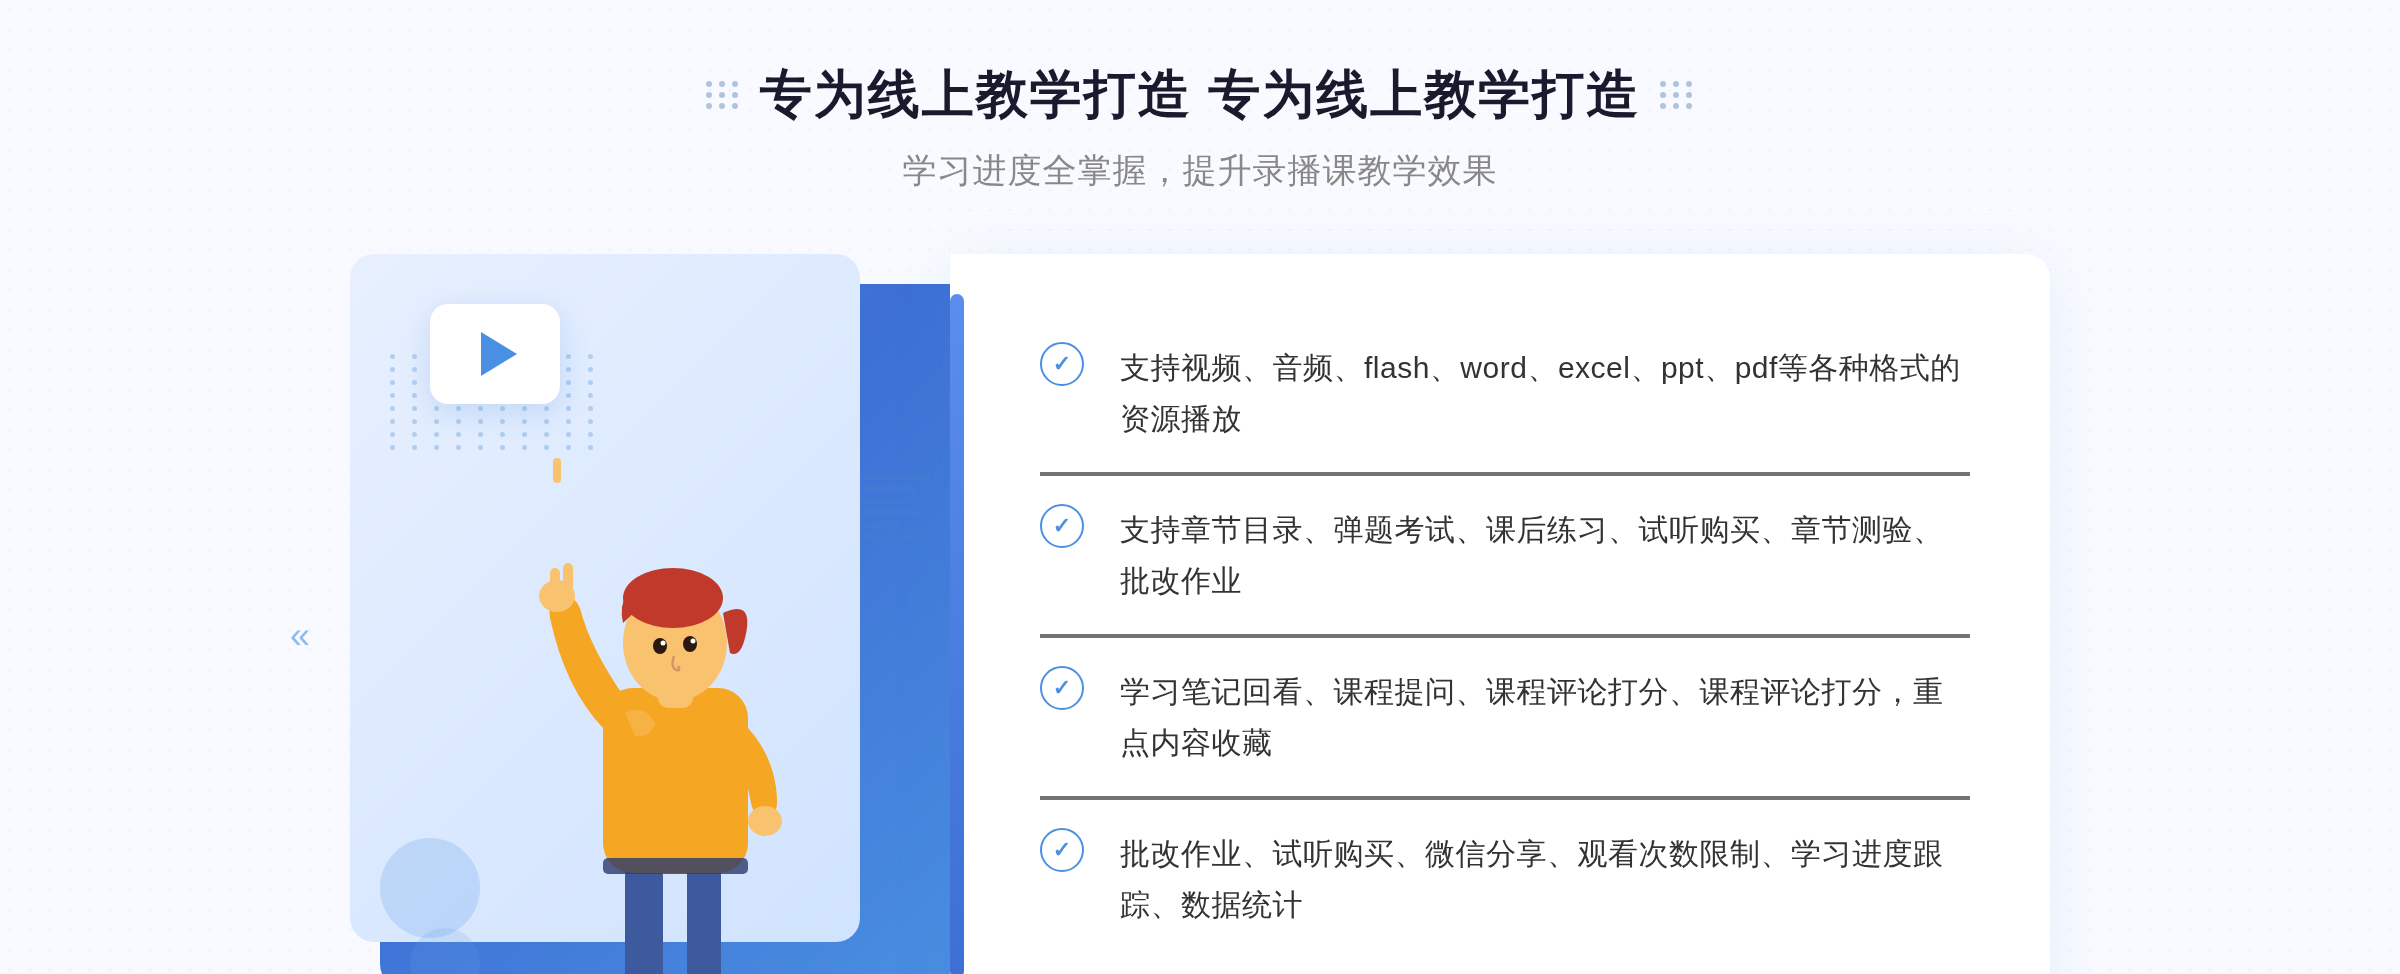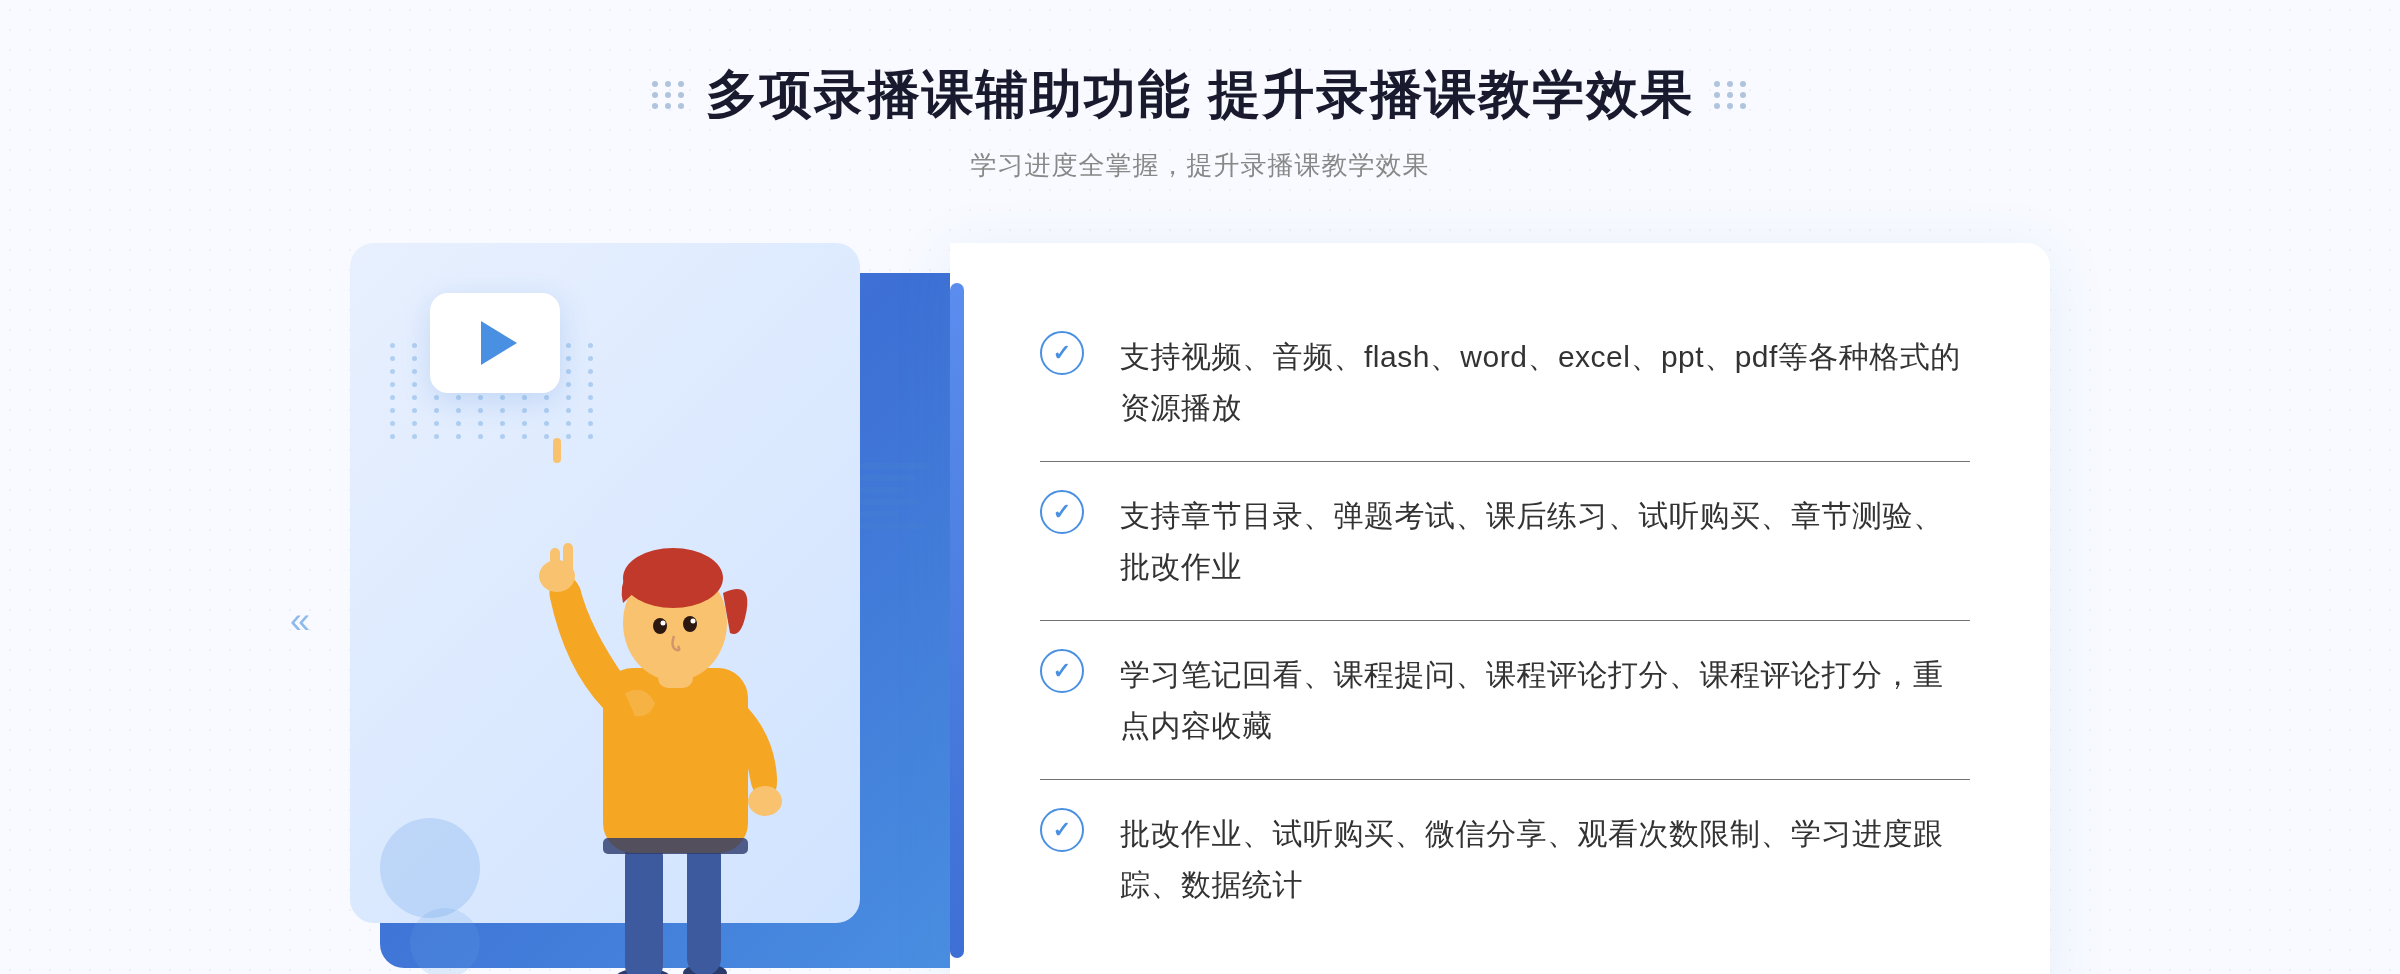--- a/index.html
+++ b/index.html
@@ -74,21 +74,21 @@
     }
 
     .main-title {
       font-size: 52px;
       font-weight: 700;
       color: #1a1a2e;
       letter-spacing: 2px;
     }
 
     .sub-title {
-      font-size: 26px;
+      font-size: 34px;
       color: #888;
       font-weight: 400;
       letter-spacing: 1px;
     }
 
     .content-area {
       display: flex;
       align-items: stretch;
       gap: 0;
       width: 1700px;
@@ -278,21 +278,21 @@
       width: 14px;
       background: linear-gradient(180deg, #5b8dee 0%, #3d6fd4 100%);
       border-radius: 7px;
     }
 
     .feature-item {
       display: flex;
       align-items: flex-start;
       gap: 36px;
       padding: 28px 0;
-      border-bottom: 1px solid #737373;
+      border-bottom: 4px solid #737373;
     }
 
     .feature-item:last-child {
       border-bottom: none;
     }
 
     .check-circle {
       width: 44px;
       height: 44px;
       border: 2.5px solid #4a90e2;
@@ -328,21 +328,21 @@
         <span></span>
           <span></span>
           <span></span>
         <span></span>
           <span></span>
           <span></span>
         <span></span>
           <span></span>
           <span></span>
       </div>
-      <h1 class="main-title">多项录播课辅助功能 提升录播课教学效果</h1>
+      <h1 class="main-title">专为线上教学打造 专为线上教学打造</h1>
       <div class="dots-grid">
         <span></span>
           <span></span>
           <span></span>
         <span></span>
           <span></span>
           <span></span>
         <span></span>
           <span></span>
           <span></span>

